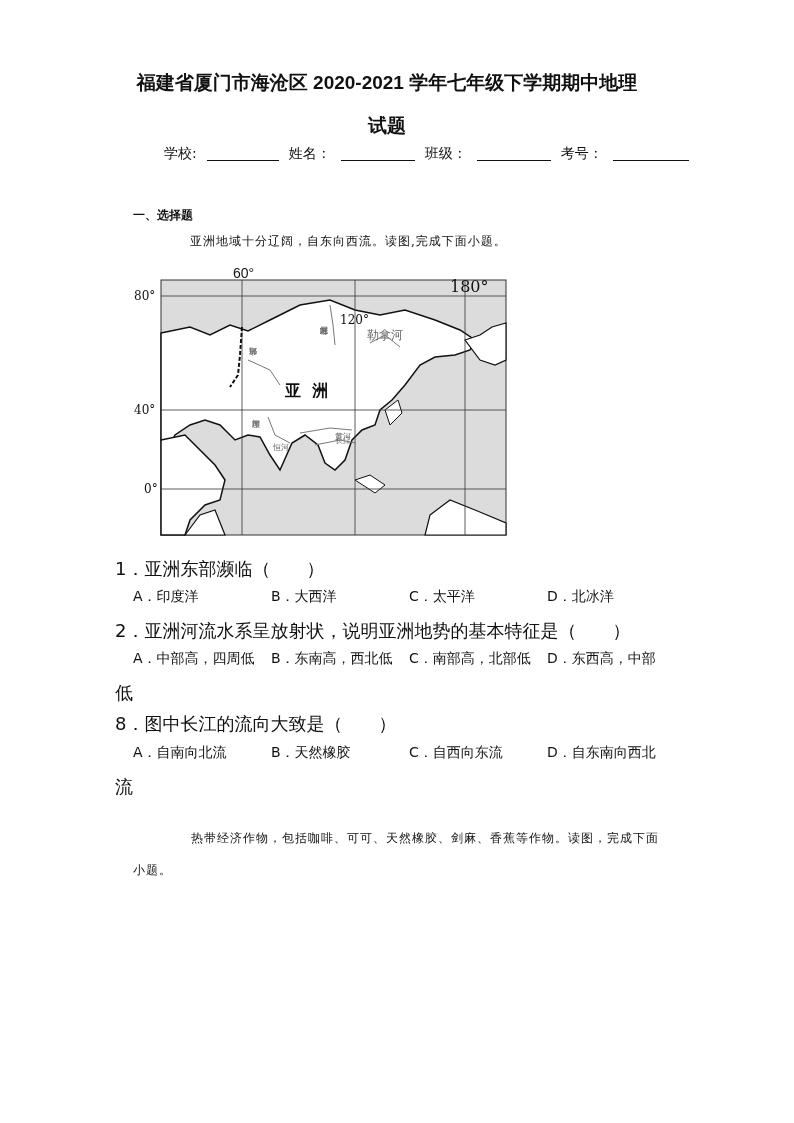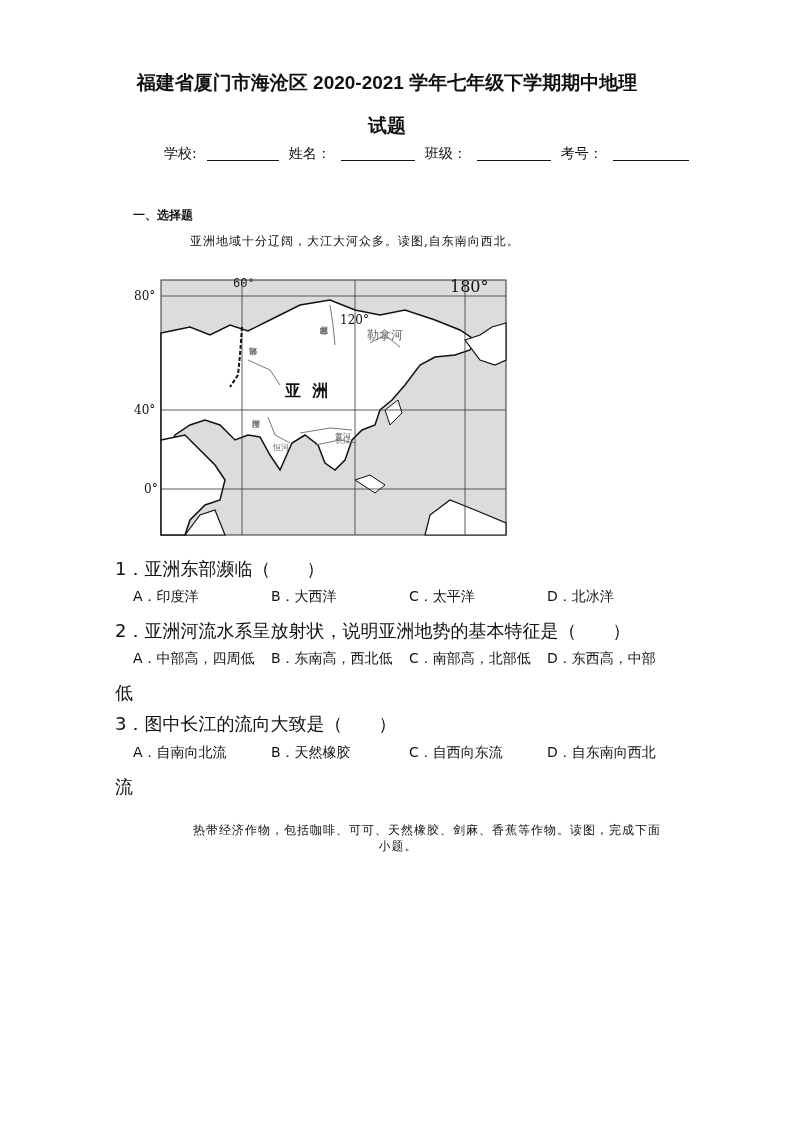--- a/index.html
+++ b/index.html
@@ -11,41 +11,41 @@
   .t2 { top:113px; }
   .info { position:absolute; top:145px; left:164px; font-size:14px; display:flex; align-items:flex-end;gap:8px; }
   .info .lbl { white-space:nowrap; }
   .info .blank { display:inline-block; border-bottom:1px solid #111; height:14px; margin:0 2px 2px 2px; }
   .sec { position:absolute; left:133px; top:207px; font-weight:bold; font-size:12px; }
   .stem { position:absolute; left:190px; top:233px; font-size:12px; font-family:"DejaVu Serif","Liberation Serif",serif; letter-spacing:1px; }
   .map { position:absolute; left:130px; top:265px; width:380px; height:275px; }
   .q { position:absolute; left:115px; font-size:18px; white-space:nowrap; }
   .opts { position:absolute; left:133px; font-size:14px; display:flex; }
   .opts span { display:inline-block; white-space:nowrap; }
-  .para { position:absolute; left:133px; width:530px; font-size:12px; font-family:"DejaVu Serif","Liberation Serif",serif; line-height:16px; letter-spacing:1px;text-align:center; }
+  .para { position:absolute; left:133px; width:530px; font-size:12px; font-family:"DejaVu Serif","Liberation Serif",serif; line-height:32px; letter-spacing:1px; }
 </style>
 </head>
 <body>
 
 <div class="title t1">福建省厦门市海沧区 2020-2021 学年七年级下学期期中地理</div>
 <div class="title t2">试题</div>
 
 <div class="info">
   <span class="lbl">学校:</span>
   <span class="blank" style="width:72px"></span>
   <span class="lbl">姓名：</span>
   <span class="blank" style="width:74px"></span>
   <span class="lbl">班级：</span>
   <span class="blank" style="width:74px"></span>
   <span class="lbl">考号：</span>
   <span class="blank" style="width:76px"></span>
 </div>
 
 <div class="sec">一、选择题</div>
-<div class="stem">亚洲地域十分辽阔，大江大河众多。读图,自东南向西北。</div>
+<div class="stem">亚洲地域十分辽阔，自东向西流。读图,完成下面小题。</div>
 
 <div class="map">
   <svg width="380" height="275" viewBox="0 0 380 275" xmlns="http://www.w3.org/2000/svg">
     <rect x="31" y="15" width="345" height="255" fill="#dcdcdc" stroke="#333" stroke-width="1"></rect>
 
     <path d="M31,68 L60,62 L80,70 L100,60 L118,66 L140,55 L170,40 L200,35 L225,45 L250,50 L275,45 L305,55 L330,65 L345,75 L340,85 L325,90 L305,92 L290,100 L275,120 L262,135 L250,145 L245,160 L232,165 L222,175 L215,195 L205,205 L195,198 L188,180 L175,170 L162,178 L150,205 L140,190 L130,172 L118,170 L105,175 L90,160 L75,155 L60,160 L45,170 L40,180 L31,175 Z" fill="#ffffff" stroke="#111" stroke-width="1.5"></path>
     <path d="M31,175 L55,170 L70,185 L85,200 L95,215 L90,235 L75,240 L60,255 L55,270 L31,270 Z" fill="#ffffff" stroke="#111" stroke-width="1.5"></path>
     <path d="M55,270 L70,250 L85,245 L95,270 Z" fill="#ffffff" stroke="#111" stroke-width="1.2"></path>
     <path d="M335,75 L350,70 L362,62 L376,58 L376,95 L365,100 L350,95 Z" fill="#ffffff" stroke="#111" stroke-width="1.2"></path>
     <path d="M300,250 L320,235 L345,245 L376,258 L376,270 L295,270 Z" fill="#ffffff" stroke="#111" stroke-width="1.2"></path>
@@ -61,21 +61,21 @@
 
     <path d="M112,62 L110,90 L108,110 L100,122" fill="none" stroke="#111" stroke-width="2" stroke-dasharray="4,2"></path>
 
     <path d="M118,95 L140,105 L150,120" fill="none" stroke="#777" stroke-width="1"></path>
     <path d="M200,40 L203,60 L205,80" fill="none" stroke="#777" stroke-width="1"></path>
     <path d="M240,78 L255,70 L270,82" fill="none" stroke="#777" stroke-width="1"></path>
     <path d="M138,152 L145,170 L160,178" fill="none" stroke="#777" stroke-width="1"></path>
     <path d="M170,168 L200,163 L222,165" fill="none" stroke="#777" stroke-width="1"></path>
     <path d="M185,180 L210,175 L226,178" fill="none" stroke="#777" stroke-width="1"></path>
   </svg>
-  <span style="position:absolute;left:103px;top:12px;font-size:12px;font-family:Liberation Mono, monospace;">60°</span>
+  <span style="position:absolute;left:103px;top:0;font-size:14px;font-family:Liberation Sans, sans-serif;">60°</span>
   <span style="position:absolute;left:210px;top:0;font-size:12px;font-family:'DejaVu Serif',serif;margin-top:48px;">120°</span>
   <span style="position:absolute;left:320px;top:12px;font-size:16px;font-family:'DejaVu Serif',serif;">180°</span>
   <span style="position:absolute;left:4px;top:24px;font-size:12px;font-family:'DejaVu Serif',serif;">80°</span>
   <span style="position:absolute;left:4px;top:138px;font-size:12px;font-family:'DejaVu Serif',serif;">40°</span>
   <span style="position:absolute;left:14px;top:217px;font-size:12px;font-family:'DejaVu Serif',serif;">0°</span>
   <span style="position:absolute;left:155px;top:116px;font-size:16px;font-weight:bold;white-space:pre;">亚  洲</span>
   <span style="position:absolute;left:116px;top:76px;font-size:8px;color:#666;writing-mode:vertical-rl;">鄂毕河</span>
   <span style="position:absolute;left:187px;top:55px;font-size:8px;color:#666;writing-mode:vertical-rl;">叶尼塞河</span>
   <span style="position:absolute;left:237px;top:62px;font-size:12px;color:#666;">勒拿河</span>
   <span style="position:absolute;left:119px;top:148px;font-size:8px;color:#666;writing-mode:vertical-rl;">印度河</span>
@@ -94,21 +94,21 @@
 
 <div class="q" style="top:619px">2．亚洲河流水系呈放射状，说明亚洲地势的基本特征是（　　）</div>
 <div class="opts" style="top:650px">
   <span style="width:138px">A．中部高，四周低</span>
   <span style="width:138px">B．东南高，西北低</span>
   <span style="width:138px">C．南部高，北部低</span>
   <span>D．东西高，中部</span>
 </div>
 <div class="q" style="top:681px">低</div>
 
-<div class="q" style="top:712px">3．图中长江的流向大致是（　　）</div>
+<div class="q" style="top:712px">8．图中长江的流向大致是（　　）</div>
 <div class="opts" style="top:744px">
   <span style="width:138px">A．自南向北流</span>
   <span style="width:138px">B．天然橡胶</span>
   <span style="width:138px">C．自西向东流</span>
   <span>D．自东南向西北</span>
 </div>
 <div class="q" style="top:775px">流</div>
 
 <div class="para" style="top:822px; text-indent:58px;">热带经济作物，包括咖啡、可可、天然橡胶、剑麻、香蕉等作物。读图，完成下面小题。</div>
 

